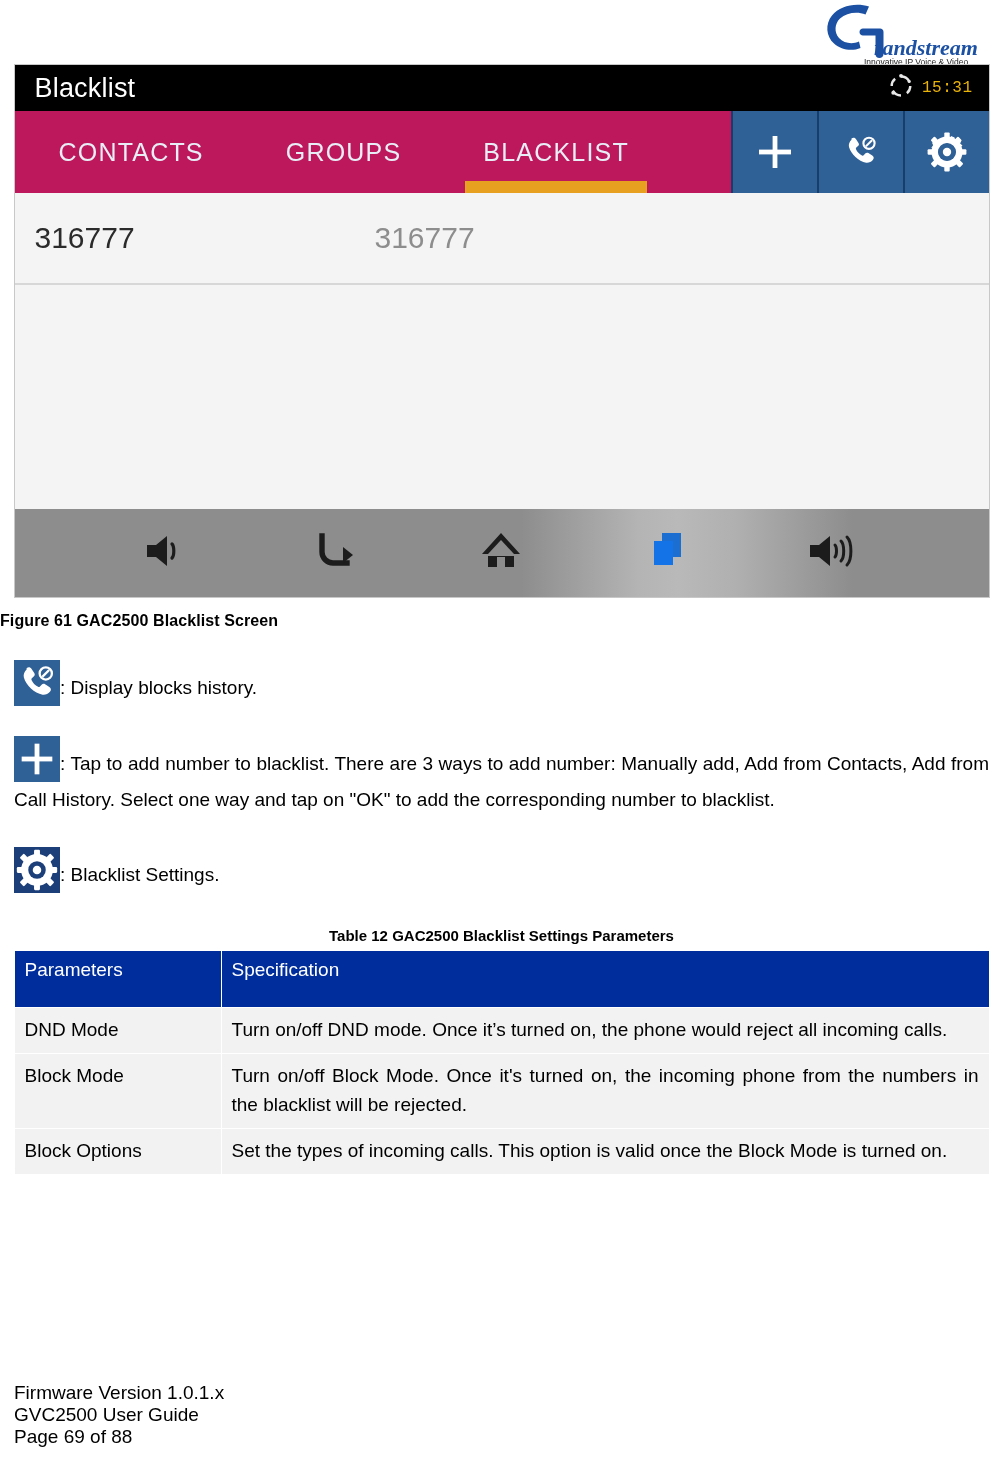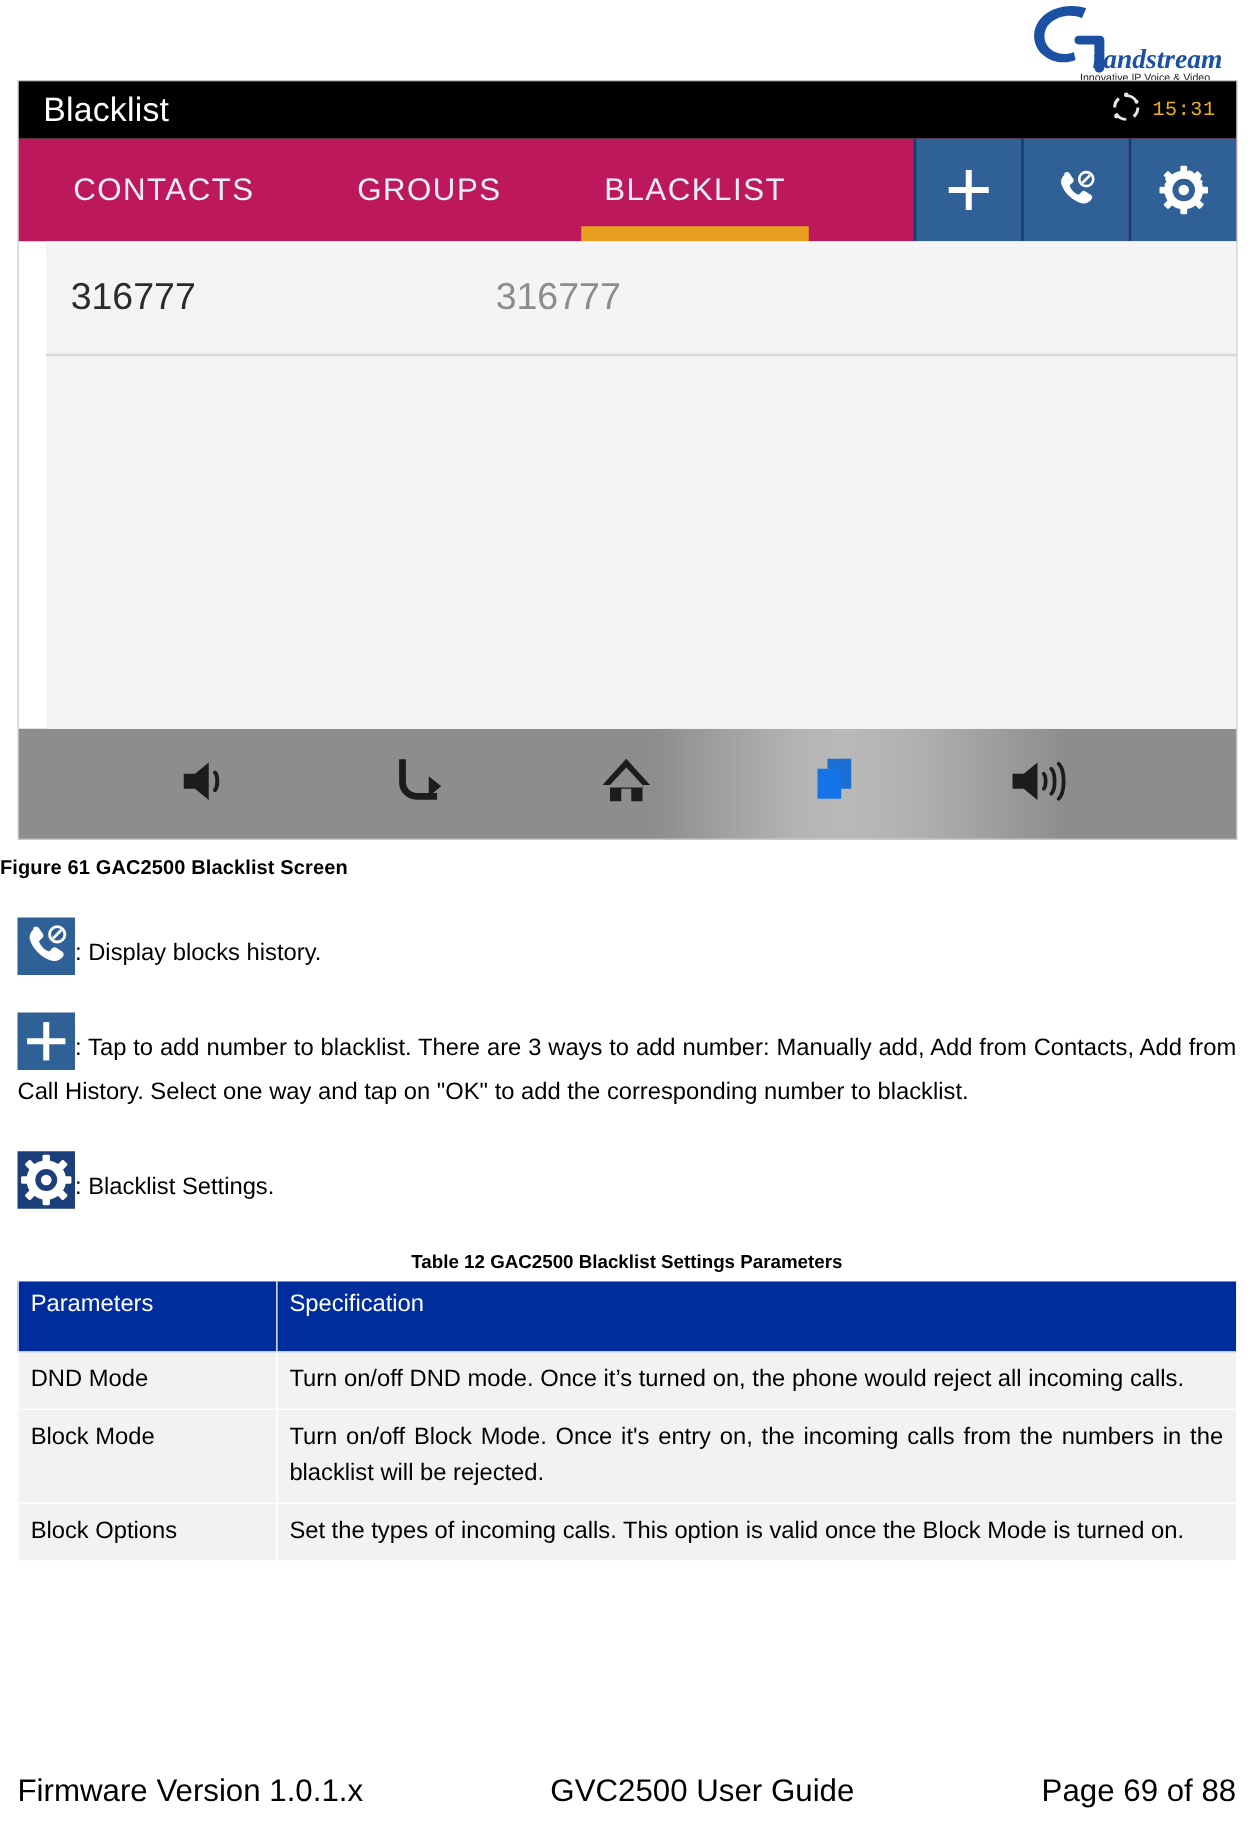--- a/index.html
+++ b/index.html
@@ -108,23 +108,22 @@
     background: #2f6096;
     display: flex;
     align-items: center;
     justify-content: center;
     border-left: 2px solid #173e6b;
   }
   .tab-action svg { display: block; }
 
   .list-area {
     background: #f4f4f4;
-    height: 390px;
-    position: relative;
-    margin-left: 22px;
+    height: 316px;
+    position: relative;
   }
   .list-row {
     height: 92px;
     display: flex;
     align-items: center;
     border-bottom: 2px solid #d7d7d7;
     padding: 0 20px;
     box-sizing: border-box;
   }
   .list-name {
@@ -220,21 +219,22 @@
   col.c2 { width: 768px; }
 
   
   .footer {
     position: absolute;
     left: 14px;
     right: 14px;
     bottom: 18px;
     display: flex;
     justify-content: space-between;
-    font-size: 25px;
+    font-size: 19px;
+    flex-direction: column;
   }
 </style>
 </head>
 <body>
 
 <div class="page-header">
   <div class="logo">
     <svg viewBox="0 0 340 130" width="170" height="66" xmlns="http://www.w3.org/2000/svg">
       <g fill="#1b50a3">
         <path d="M108 8c-26-8-58-2-74 18-14 17-12 42 4 56 14 13 36 16 53 9l-3-13c-13 6-30 4-40-7-10-11-9-29 2-39 13-12 35-15 51-8z"></path>
@@ -442,21 +442,21 @@
       <th>Specification</th>
     </tr>
   </thead>
   <tbody>
     <tr>
       <td>DND Mode</td>
       <td class="spec">Turn on/off DND mode. Once it’s turned on, the phone would reject all incoming calls.</td>
     </tr>
     <tr>
       <td>Block Mode</td>
-      <td class="spec">Turn on/off Block Mode. Once it's entry on, the incoming calls from the numbers in the blacklist will be rejected.</td>
+      <td class="spec">Turn on/off Block Mode. Once it's turned on, the incoming phone from the numbers in the blacklist will be rejected.</td>
     </tr>
     <tr>
       <td>Block Options</td>
       <td class="spec">Set the types of incoming calls. This option is valid once the Block Mode is turned on.</td>
     </tr>
   </tbody>
 </table>
 
 <div class="footer">
   <span>Firmware Version 1.0.1.x</span>

